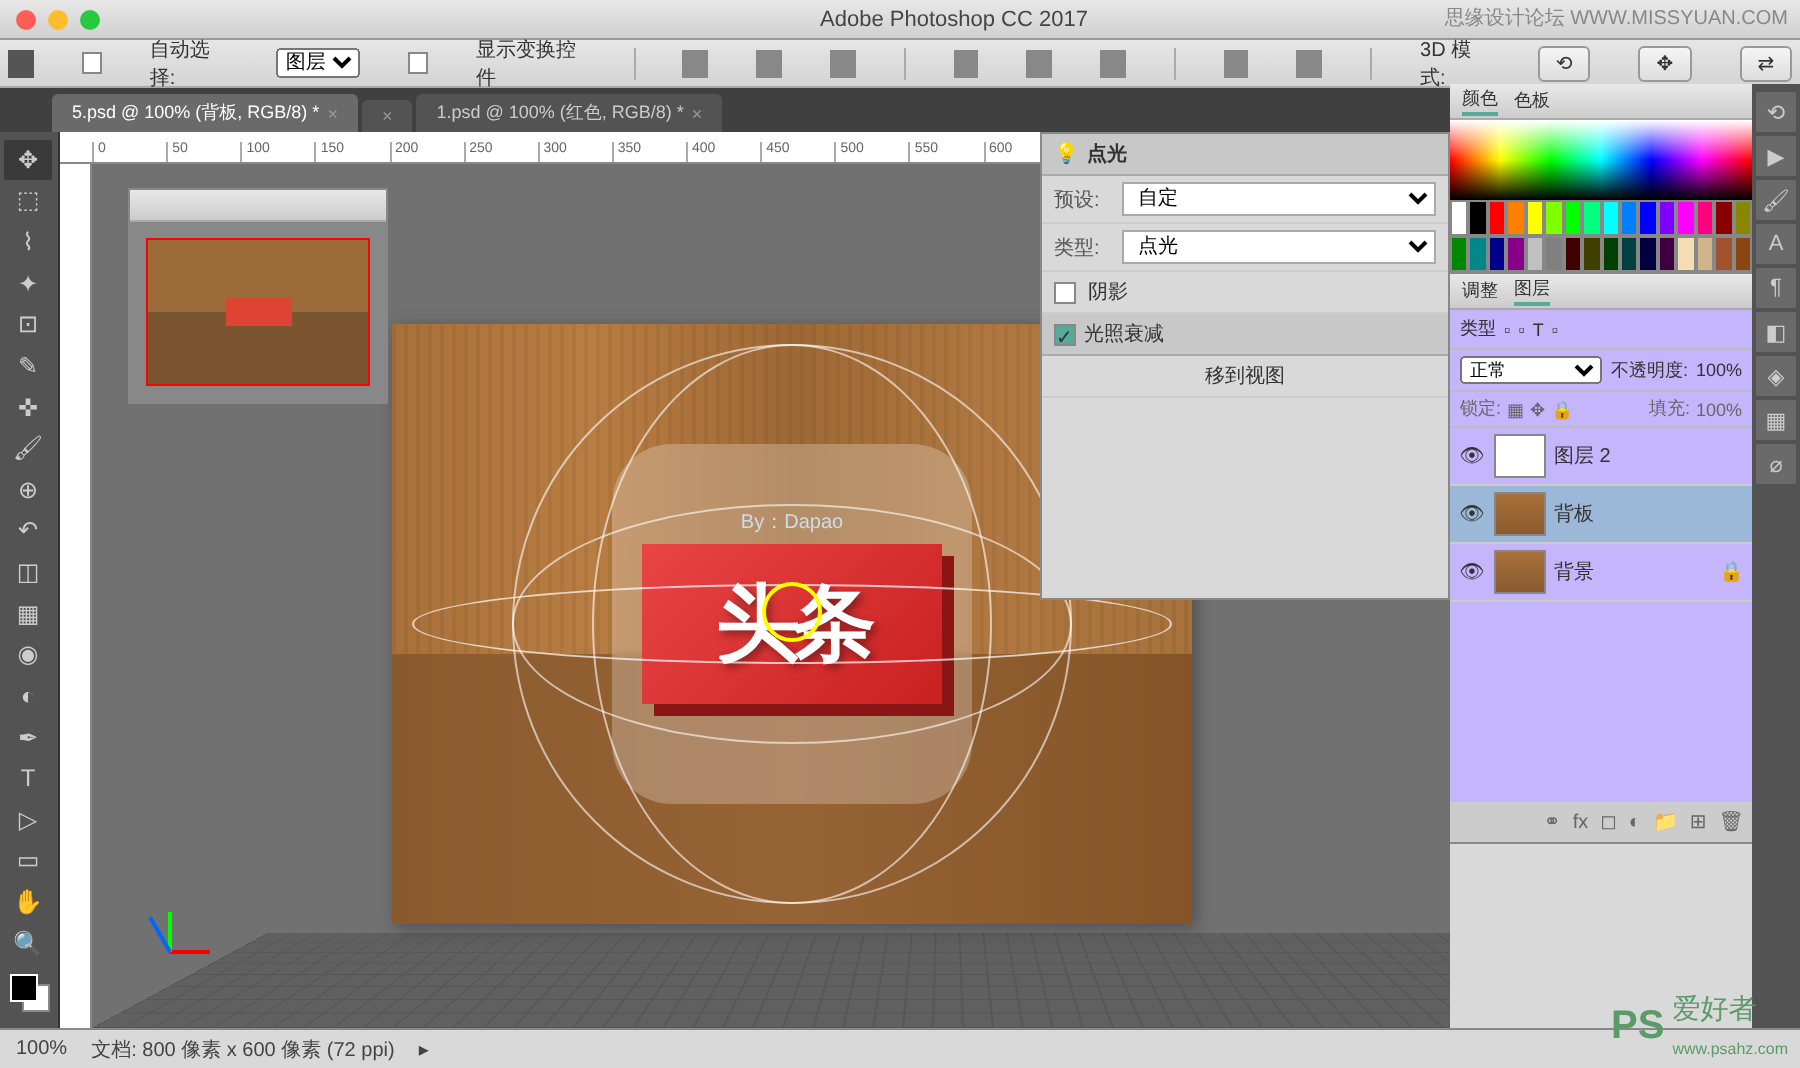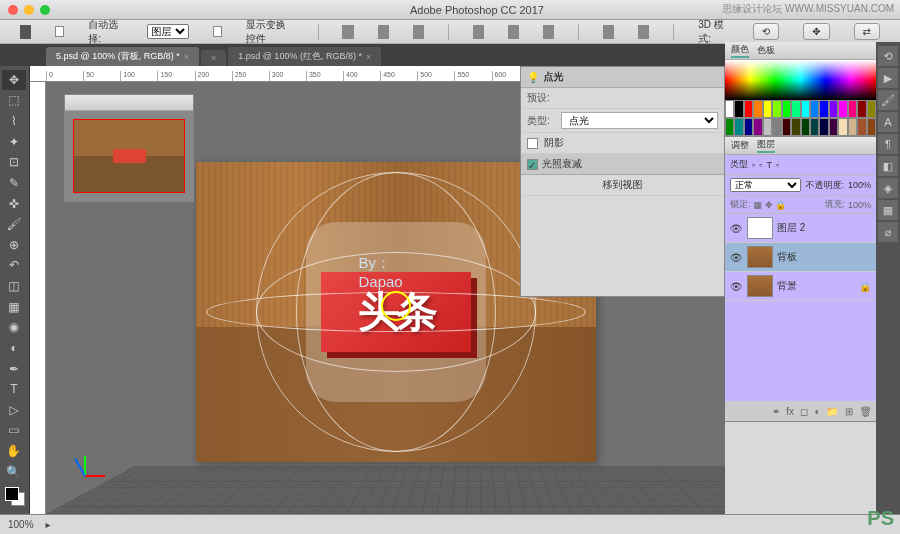--- a/index.html
+++ b/index.html
@@ -2,26 +2,26 @@
 <html><head>
 <meta charset="utf-8">
 <style>
 *{box-sizing:border-box;margin:0;padding:0;font-family:"Microsoft YaHei",Arial,sans-serif}
 body{width:900px;height:534px;background:#535353;overflow:hidden;position:relative;font-size:10px;color:#333}
 .mac-bar{height:20px;background:linear-gradient(#e8e8e8,#d0d0d0);display:flex;align-items:center;padding:0 8px;border-bottom:1px solid #999}
 .traffic{display:flex;gap:6px;margin-right:12px}
 .traffic span{width:10px;height:10px;border-radius:50%}
 .tr{background:#ff5f56}.ty{background:#ffbd2e}.tg{background:#27c93f}
 .title{flex:1;text-align:center;color:#444;font-size:11px}
-.opt-bar{height:24px;background:linear-gradient(#e6e6e6,#d4d4d4);border-bottom:1px solid #aaa;display:flex;align-items:center;padding:0 20px;gap:24px;font-size:10px}
+.opt-bar{height:24px;background:linear-gradient(#e6e6e6,#d4d4d4);border-bottom:1px solid #aaa;display:flex;align-items:center;padding:0 4px;gap:24px;font-size:10px}
 .opt-bar .sep{width:1px;height:16px;background:#aaa}
 .opt-bar .btn3d{padding:2px 8px;background:linear-gradient(#f5f5f5,#ddd);border:1px solid #999;border-radius:3px;display:flex;align-items:center;gap:3px}
 .opt-bar .ico{width:14px;height:14px;display:inline-block;background:#888}
 .checkbox{width:11px;height:11px;border:1px solid #888;background:#fff;display:inline-block}
-.tab-bar{height:22px;background:#404040;display:flex;align-items:flex-end;padding-left:46px}
+.tab-bar{height:22px;background:#404040;display:flex;align-items:flex-end;padding-left:26px}
 .tab{padding:3px 10px;background:#535353;color:#ccc;font-size:9px;margin-right:2px;border-radius:3px 3px 0 0;display:flex;align-items:center;gap:4px}
 .tab.active{background:#6a6a6a;color:#fff}
 .tab .x{color:#999;font-size:9px}
 .main{display:flex;height:448px;position:relative}
 .tools-left{width:30px;background:#535353;border-right:1px solid #333;display:flex;flex-direction:column;padding:4px 2px;gap:1px}
 .tool{width:24px;height:20px;display:flex;align-items:center;justify-content:center;color:#ccc;font-size:12px;cursor:pointer}
 .tool.sel{background:#3a3a3a}
 .swatch{width:20px;height:20px;position:relative;margin:4px auto}
 .sw-fg{width:14px;height:14px;background:#000;border:1px solid #fff;position:absolute;top:0;left:0;z-index:2}
 .sw-bg{width:14px;height:14px;background:#fff;border:1px solid #888;position:absolute;bottom:0;right:0}
@@ -37,21 +37,21 @@
 .viewport{position:absolute;left:16px;top:16px;right:0;bottom:0;background:#717171;overflow:hidden}
 .grid-floor{position:absolute;left:0;right:0;bottom:0;height:120px;background:repeating-linear-gradient(90deg,#555 0,#555 1px,transparent 1px,transparent 15px),repeating-linear-gradient(0deg,#555 0,#555 1px,transparent 1px,transparent 15px),#606060;transform:perspective(400px) rotateX(60deg);transform-origin:bottom}
 .wood-doc{position:absolute;left:150px;top:80px;width:400px;height:300px;background:linear-gradient(90deg,#a8703a,#b87d42,#9e6835,#b07840,#a6713b);box-shadow:2px 2px 8px rgba(0,0,0,.3)}
 .wood-doc::before{content:"";position:absolute;inset:0;background:repeating-linear-gradient(90deg,rgba(0,0,0,.05) 0,rgba(0,0,0,.05) 2px,transparent 2px,transparent 6px)}
 .wood-dark{position:absolute;left:0;right:0;bottom:0;height:45%;background:linear-gradient(90deg,#8a5a2e,#966335,#845428)}
 .icon-base{position:absolute;left:50%;top:50%;transform:translate(-50%,-50%);width:180px;height:180px;background:rgba(255,255,255,.25);border-radius:30px;backdrop-filter:blur(2px);display:flex;align-items:center;justify-content:center}
 .icon-lines{position:absolute;inset:15px;display:flex;gap:8px;justify-content:center;flex-direction:column;opacity:.4}
 .icon-lines div{height:8px;background:#999;border-radius:2px}
 .red-block{width:150px;height:80px;background:linear-gradient(135deg,#e94545,#c92020);position:relative;z-index:2;display:flex;align-items:center;justify-content:center;box-shadow:6px 6px 0 #8a1515}
 .red-text{color:#fff;font-size:42px;font-weight:bold;text-shadow:2px 2px 4px rgba(0,0,0,.4);letter-spacing:-4px}
-.byline{position:absolute;top:-18px;left:50%;transform:translateX(-50%);font-size:15px;color:#cde}
+.byline{position:absolute;top:-18px;left:50%;transform:translateX(-50%);font-size:10px;color:#cde}
 .sphere{position:absolute;left:50%;top:50%;width:280px;height:280px;border:1px solid rgba(255,255,255,.6);border-radius:50%;transform:translate(-50%,-50%);pointer-events:none}
 .sphere.s2{width:200px;height:280px}
 .sphere.s3{width:280px;height:120px}
 .ellipse-h{position:absolute;left:50%;top:50%;width:380px;height:40px;border:1px solid rgba(255,255,255,.7);border-radius:50%;transform:translate(-50%,-50%)}
 .gizmo{position:absolute;left:50%;top:48%;transform:translate(-50%,-50%);width:30px;height:30px;z-index:10}
 .gizmo::before{content:"";position:absolute;inset:0;border:2px solid #ff0;border-radius:50%}
 .axis-widget{position:absolute;left:18px;bottom:18px;width:40px;height:40px}
 .axis-widget .ax{position:absolute;left:50%;bottom:50%;width:2px;height:20px;transform-origin:bottom}
 .ax.x{background:#f00;transform:rotate(90deg)}.ax.y{background:#0f0}.ax.z{background:#06f;transform:rotate(-30deg)}
 .status{height:20px;background:#d9d9d9;border-top:1px solid #888;display:flex;align-items:center;padding:0 8px;font-size:10px;color:#444;gap:12px}
@@ -233,20 +233,21 @@
           <div class="ax z"></div>
       </div>
     </div>
   </div>
 </div>
 
 <div class="props">
   <div class="hdr2">💡 <span>点光</span></div>
   <div class="row">
       <label>预设:</label>
+      <select><option>自定</option></select>
     </div>
   <div class="row">
       <label>类型:</label>
       <select><option>点光</option></select>
     </div>
   <div class="row">
       <span class="checkbox"></span>
       <span>阴影</span>
     </div>
   <div class="hdr2" style="font-weight:normal">
@@ -365,18 +366,20 @@
     <div class="si">¶</div>
     <div class="si">◧</div>
     <div class="si">◈</div>
     <div class="si">▦</div>
     <div class="si">⌀</div>
   </div>
 </div>
 
 <div class="status">
   <span>100%</span>
+  <span>文档: 800 像素 x 600 像素 (72 ppi)</span>
   <span>▸</span>
 </div>
 
 <div class="watermark2">
   <b>PS</b>
+  <span><span>爱好者</span><br><small style="font-size:8px">www.psahz.com</small></span>
 </div>
 
 </body></html>

